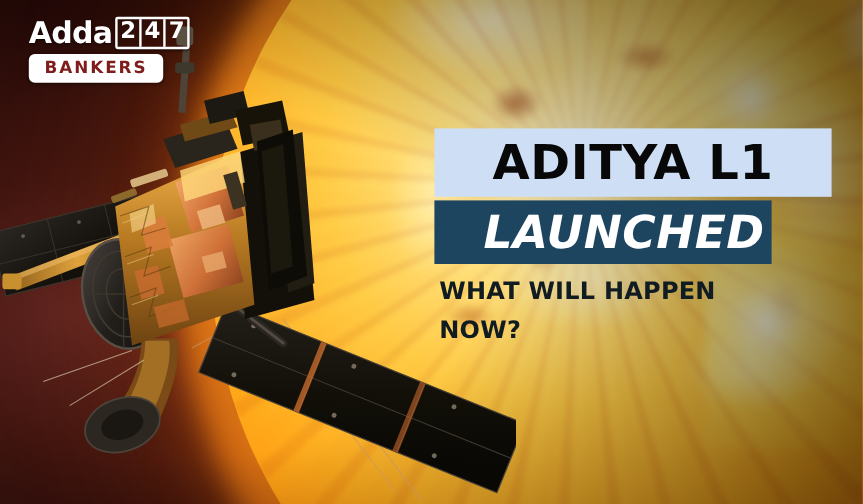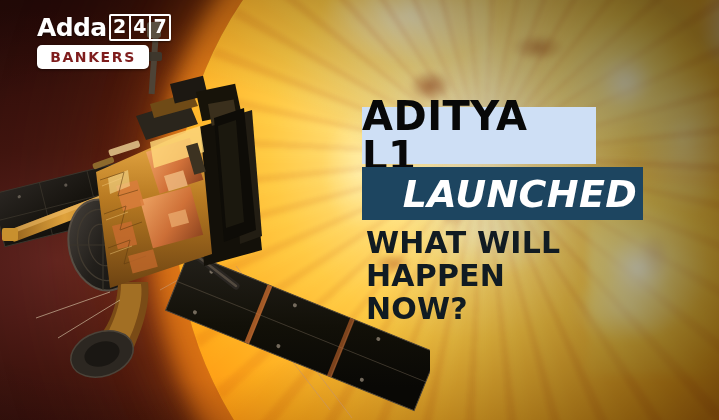--- a/index.html
+++ b/index.html
@@ -128,21 +128,21 @@
     filter:blur(5px);
     mix-blend-mode:screen;
   }
 
   
   .craft{position:absolute;left:0;top:0;width:430px;height:420px;}
   .craft svg{display:block;}
 
   
   .logo{
-    position:absolute;left:37px;top:14px;
+    position:absolute;left:24px;top:14px;
     width:126px;
   }
   .logo-row{
     display:flex;align-items:center;gap:0px;
     height:27px;
   }
   .logo-adda{
     color:#ffffff;
     font-family:"DejaVu Sans",sans-serif;
     font-weight:bold;
@@ -184,21 +184,21 @@
     font-weight:bold;
     font-size:14px;
     letter-spacing:1.6px;
     line-height:1;
   }
 
   
   .band-primary{
     position:absolute;
     left:362px;top:107px;
-    width:234px;height:57px;
+    width:331px;height:57px;
     background:#cedff5;
     display:flex;align-items:center;justify-content:center;
   }
   .band-primary span{
     color:#080808;
     font-family:"DejaVu Sans",sans-serif;
     font-weight:bold;
     font-size:40px;
     letter-spacing:.5px;
     line-height:1;
@@ -224,21 +224,21 @@
   
   .subhead{
     position:absolute;
     left:366px;top:226px;
     width:300px;
   }
   .subhead div{
     color:#111b22;
     font-family:"DejaVu Sans",sans-serif;
     font-weight:bold;
-    font-size:30px;
+    font-size:20px;
     letter-spacing:.2px;
     line-height:33px;
   }
 </style>
 </head>
 <body>
 
 <div id="poster">
 
   <div class="space-base"></div>

